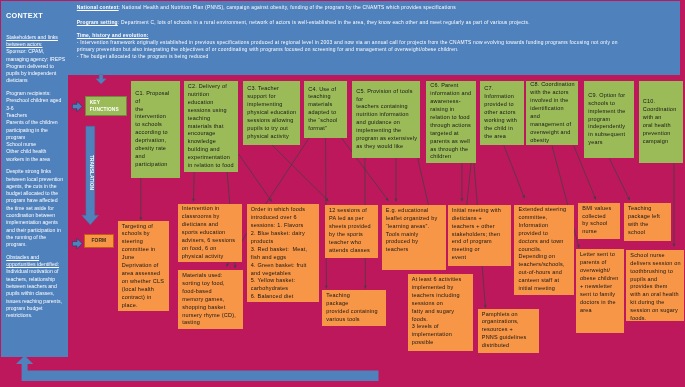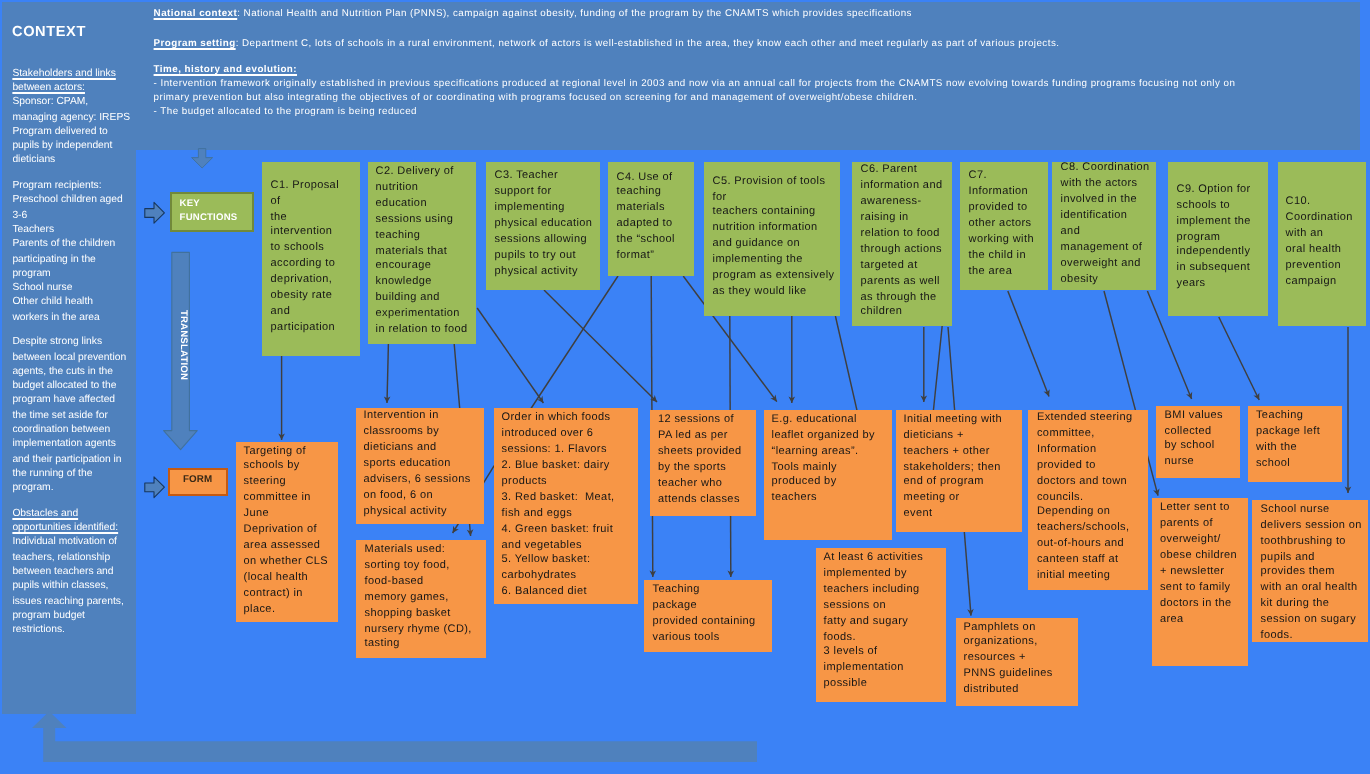--- a/index.html
+++ b/index.html
@@ -1,19 +1,19 @@
 <!DOCTYPE html>
 <html><head>
 <meta charset="utf-8">
 <title>Program logic model</title>
 <style>
   html,body{margin:0;padding:0;background:#ffffff;}
   body{width:685px;height:387px;overflow:hidden;
        font-family:"Liberation Sans",sans-serif;-webkit-font-smoothing:antialiased;}
-  #root{position:relative;width:685px;height:387px;background:#3b82f6;}
+  #root{position:relative;width:685px;height:387px;background:#be185d;}
   .abs{position:absolute;box-sizing:border-box;}
   #banner{left:1px;top:1px;width:679px;height:73.5px;background:#4f81bd;}
   #sidebar{left:1px;top:1px;width:66.5px;height:356px;background:#4f81bd;}
   #ctx-title{left:6px;top:11px;width:60px;color:#ffffff;font-size:7.3px;font-weight:bold;letter-spacing:0.3px;}
   .side-sec{left:6.2px;width:59.3px;color:#ffffff;font-size:5.15px;line-height:7.3px;white-space:pre-line;}
   .side-head{text-decoration:underline;}
   .hdr-line{left:76.8px;color:#ffffff;font-size:4.9px;letter-spacing:0.235px;line-height:6.5px;white-space:pre-line;}
   .hdr-head{text-decoration:underline;font-weight:bold;}
   .gbox{background:#9bbb59;color:#161616;font-size:5.5px;letter-spacing:0.2px;
         line-height:7.9px;padding-left:4.3px;white-space:pre;overflow:hidden;}

